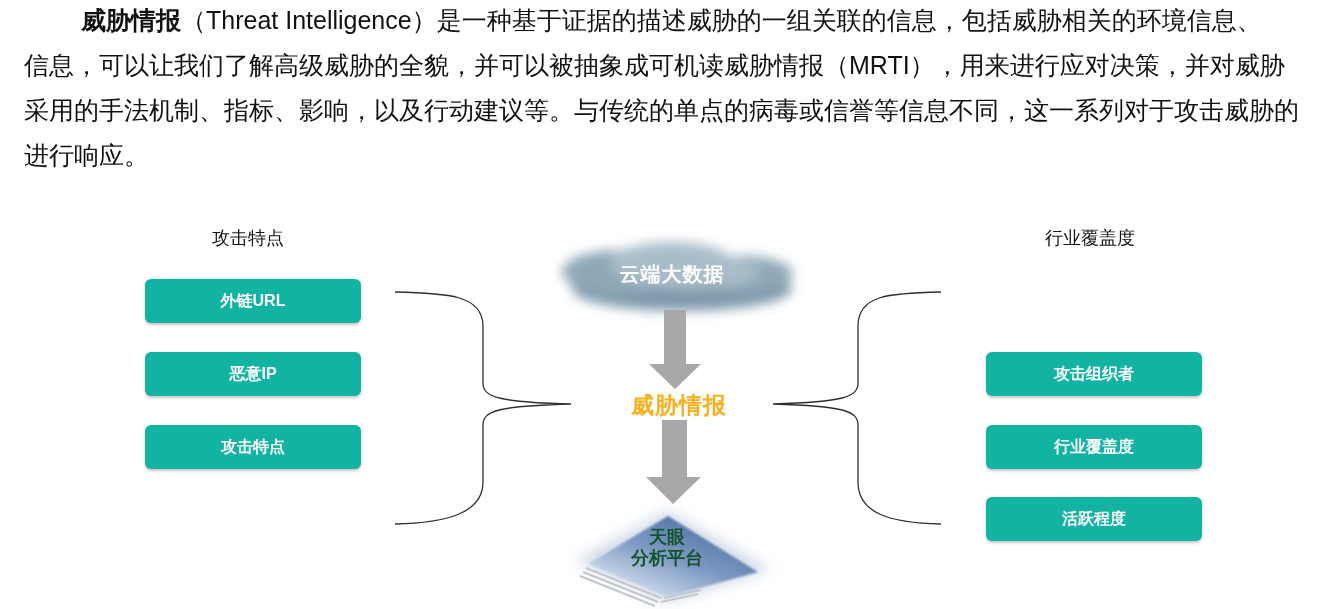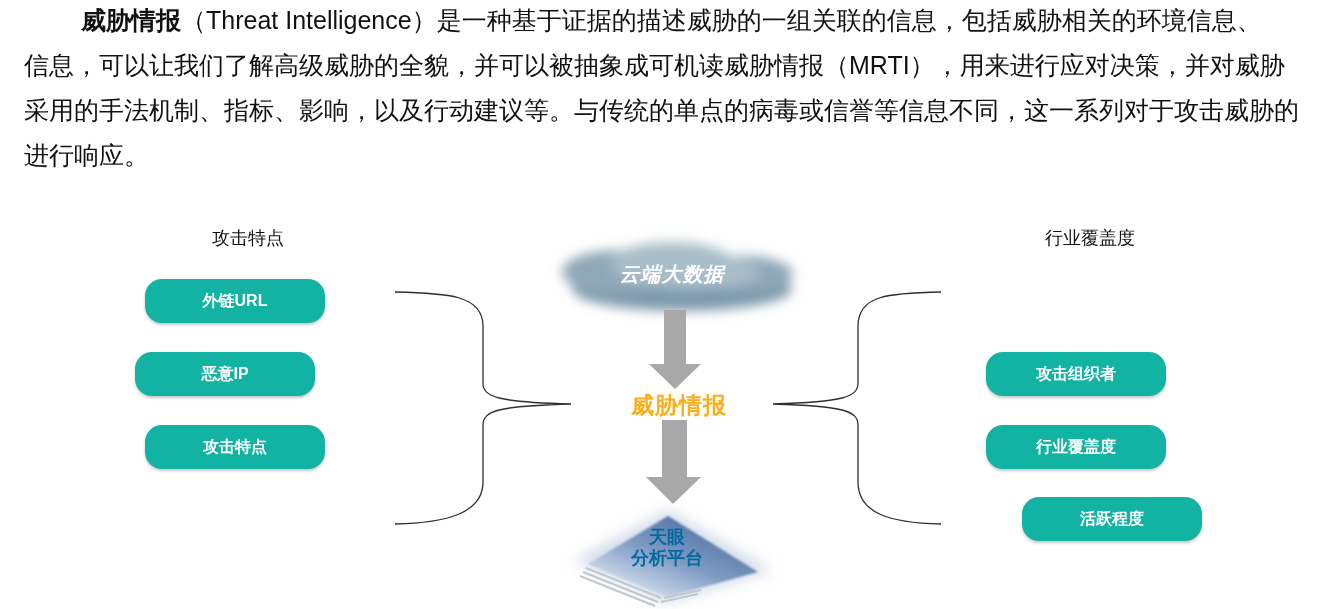--- a/index.html
+++ b/index.html
@@ -11,40 +11,40 @@
   .intro{position:absolute;left:24px;top:-2px;width:1310px;font-size:25px;line-height:45px;color:var(--text,#111);}
   .intro .line{white-space:nowrap;}
   .intro .line.first{padding-left:57px;}
   .intro b{font-weight:700;}
   
   .col-title{position:absolute;top:226px;width:200px;text-align:center;font-size:18px;color:var(--text,#111);}
   .col-title.lt{left:148px;}
   .col-title.rt{left:990px;}
   
   .tbox{
-    position:absolute;width:180px;height:44px;border-radius:17px;
+    position:absolute;width:216px;height:44px;border-radius:6px;
     background:var(--teal,#12B3A2);color:#fff;font-size:16px;font-weight:700;
     display:flex;align-items:center;justify-content:center;
     box-shadow:0 2px 3px rgba(0,0,0,0.22);
   }
   
   .connectors{position:absolute;left:0;top:0;}
   .brace{fill:none;stroke:var(--brace,#2F2F2F);stroke-width:1.3;}
   .arrow{fill:var(--arrow-gray,#A8A8A8);}
   .cloud-a{fill:var(--cloud-blue,#8FA8B7);}
   .cloud-b{fill:#7E99AB;}
   .cloud-c{fill:#A9BDC9;}
   .rib{stroke:#C2C7CE;stroke-width:2;fill:none;}
   
   .cloud-label{position:absolute;left:572px;top:261px;width:200px;text-align:center;
-    font-size:20px;font-weight:700;color:#fff;letter-spacing:1px;font-style:italic;}
+    font-size:20px;font-weight:700;color:#fff;letter-spacing:1px;}
   .core-label{position:absolute;left:579px;top:390px;width:200px;text-align:center;
     font-size:23px;font-weight:700;color:var(--orange,#FBAD1A);letter-spacing:1px;}
   .platform-label{position:absolute;left:567px;top:527px;width:200px;text-align:center;
-    font-size:18px;font-weight:700;color:#0369a1;line-height:21px;}
+    font-size:18px;font-weight:700;color:#14532d;line-height:21px;}
 </style>
 </head>
 <body>
 
 <div class="page">
 
   <div class="intro">
     <div class="line first"><b>威胁情报</b><span>（Threat Intelligence）是一种基于证据的描述威胁的一组关联的信息，包括威胁相关的环境信息、</span></div>
     <div class="line"><span>信息，可以让我们了解高级威胁的全貌，并可以被抽象成可机读威胁情报（MRTI），用来进行应对决策，并对威胁</span></div>
     <div class="line"><span>采用的手法机制、指标、影响，以及行动建议等。与传统的单点的病毒或信誉等信息不同，这一系列对于攻击威胁的</span></div>
@@ -96,35 +96,35 @@
       <path class="rib" d="M580,576 L655,606"></path>
       <path class="rib" d="M664,598 L701,590"></path>
       <path class="rib" d="M661,602 L698,594"></path>
     </g>
   </svg>
 
   <div class="col-title lt">攻击特点</div>
   <div class="tbox" style="left:145px;top:279px;">
       <span>外链URL</span>
     </div>
-  <div class="tbox" style="left:135px;top:352px;">
+  <div class="tbox" style="left:145px;top:352px;">
       <span>恶意IP</span>
     </div>
   <div class="tbox" style="left:145px;top:425px;">
       <span>攻击特点</span>
     </div>
 
   <div class="col-title rt">行业覆盖度</div>
   <div class="tbox" style="left:986px;top:352px;">
       <span>攻击组织者</span>
     </div>
   <div class="tbox" style="left:986px;top:425px;">
       <span>行业覆盖度</span>
     </div>
-  <div class="tbox" style="left:986px;top:497px;margin-left:36px;">
+  <div class="tbox" style="left:986px;top:497px;">
       <span>活跃程度</span>
     </div>
 
   <div class="cloud-label">云端大数据</div>
   <div class="core-label">威胁情报</div>
   <div class="platform-label">
     <div>天眼</div>
     <div>分析平台</div>
   </div>
 

